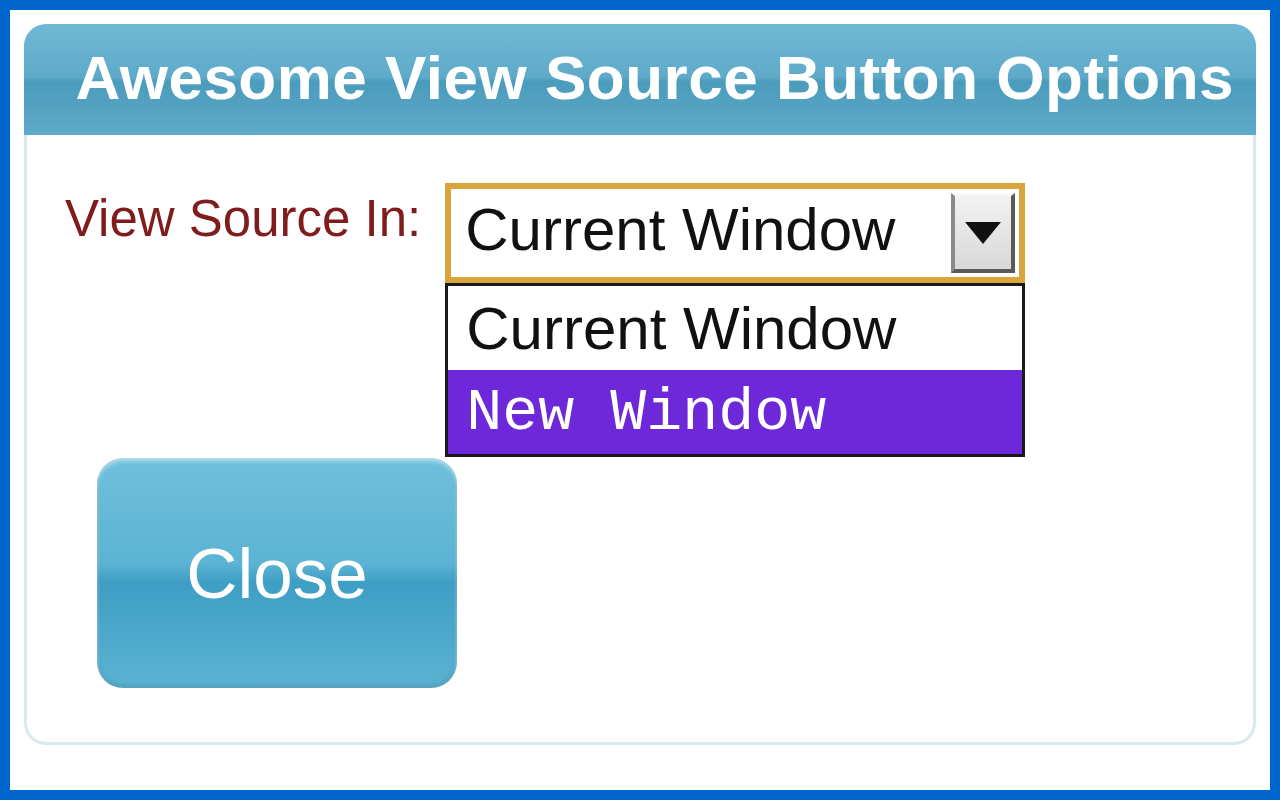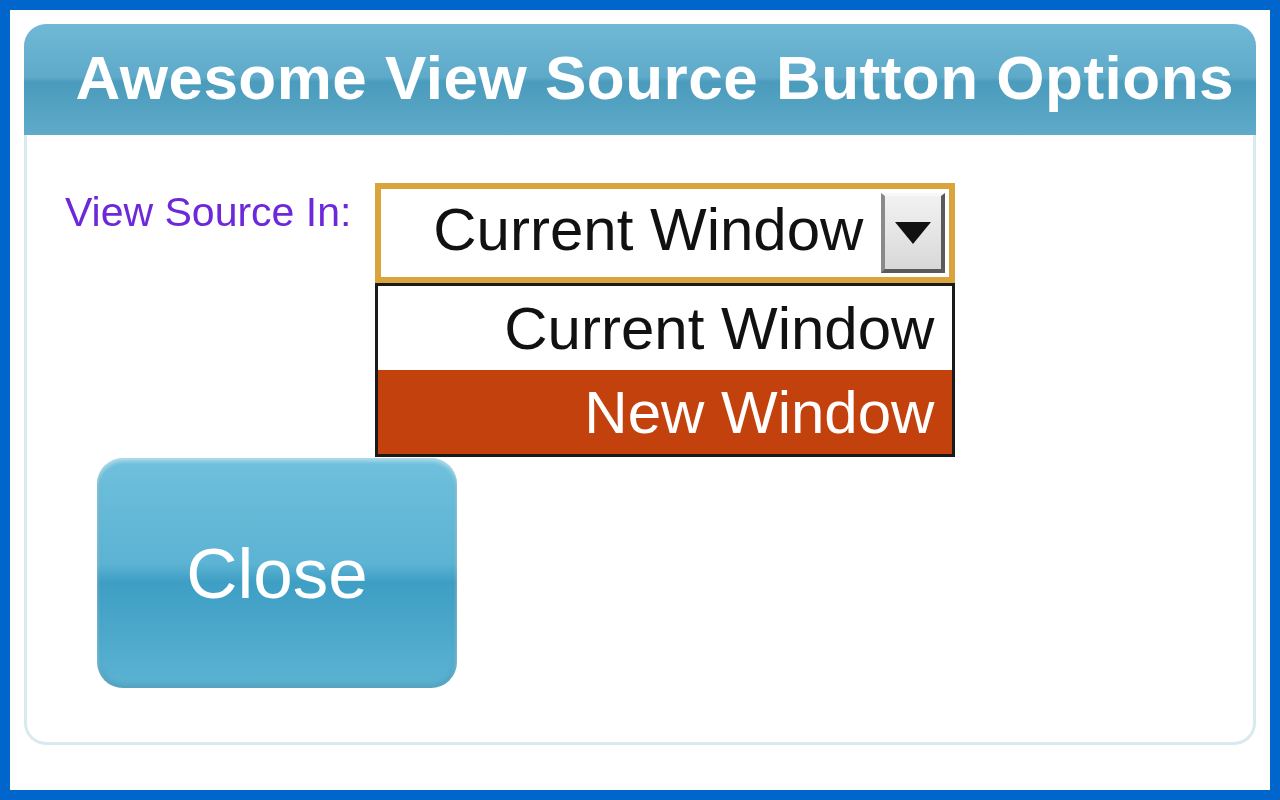--- a/index.html
+++ b/index.html
@@ -34,29 +34,28 @@
       padding: 48px 44px 40px 38px;
       min-height: 610px;
       position: relative;
     }
     .row {
       display: flex;
       align-items: flex-start;
       gap: 24px;
     }
     .label {
-      font-size: 41px;
-      color: #6d28d9;
+      font-size: 51px;
+      color: #7f1d1d;
       font-weight: 400;
       padding-top: 6px;
       white-space: nowrap;
     }
     .select-wrap {
       position: relative;
-      text-align: right;
     }
     .select-box {
       display: flex;
       align-items: stretch;
       border: 6px solid #d8a43b;
       background: #ffffff;
       width: 580px;
       height: 100px;
     }
     .select-value {
@@ -93,22 +92,23 @@
       border: 3px solid #1a1a1a;
     }
     .dropdown-item {
       font-size: 60px;
       padding: 10px 18px 8px 18px;
       line-height: 1.1;
       color: #111;
       background: #ffffff;
     }
     .dropdown-item.highlight {
-      background: #c2410c;
+      background: #6d28d9;
       color: #ffffff;
+      font-family: Liberation Mono, monospace;
     }
     .close-button {
       position: absolute;
       left: 70px;
       bottom: 54px;
       width: 360px;
       height: 230px;
       border-radius: 26px;
       border: none;
       background: linear-gradient(to bottom, #6fc0dc 0%, #5cb3d3 46%, #3e9ec4 54%, #5cb3d3 100%);

